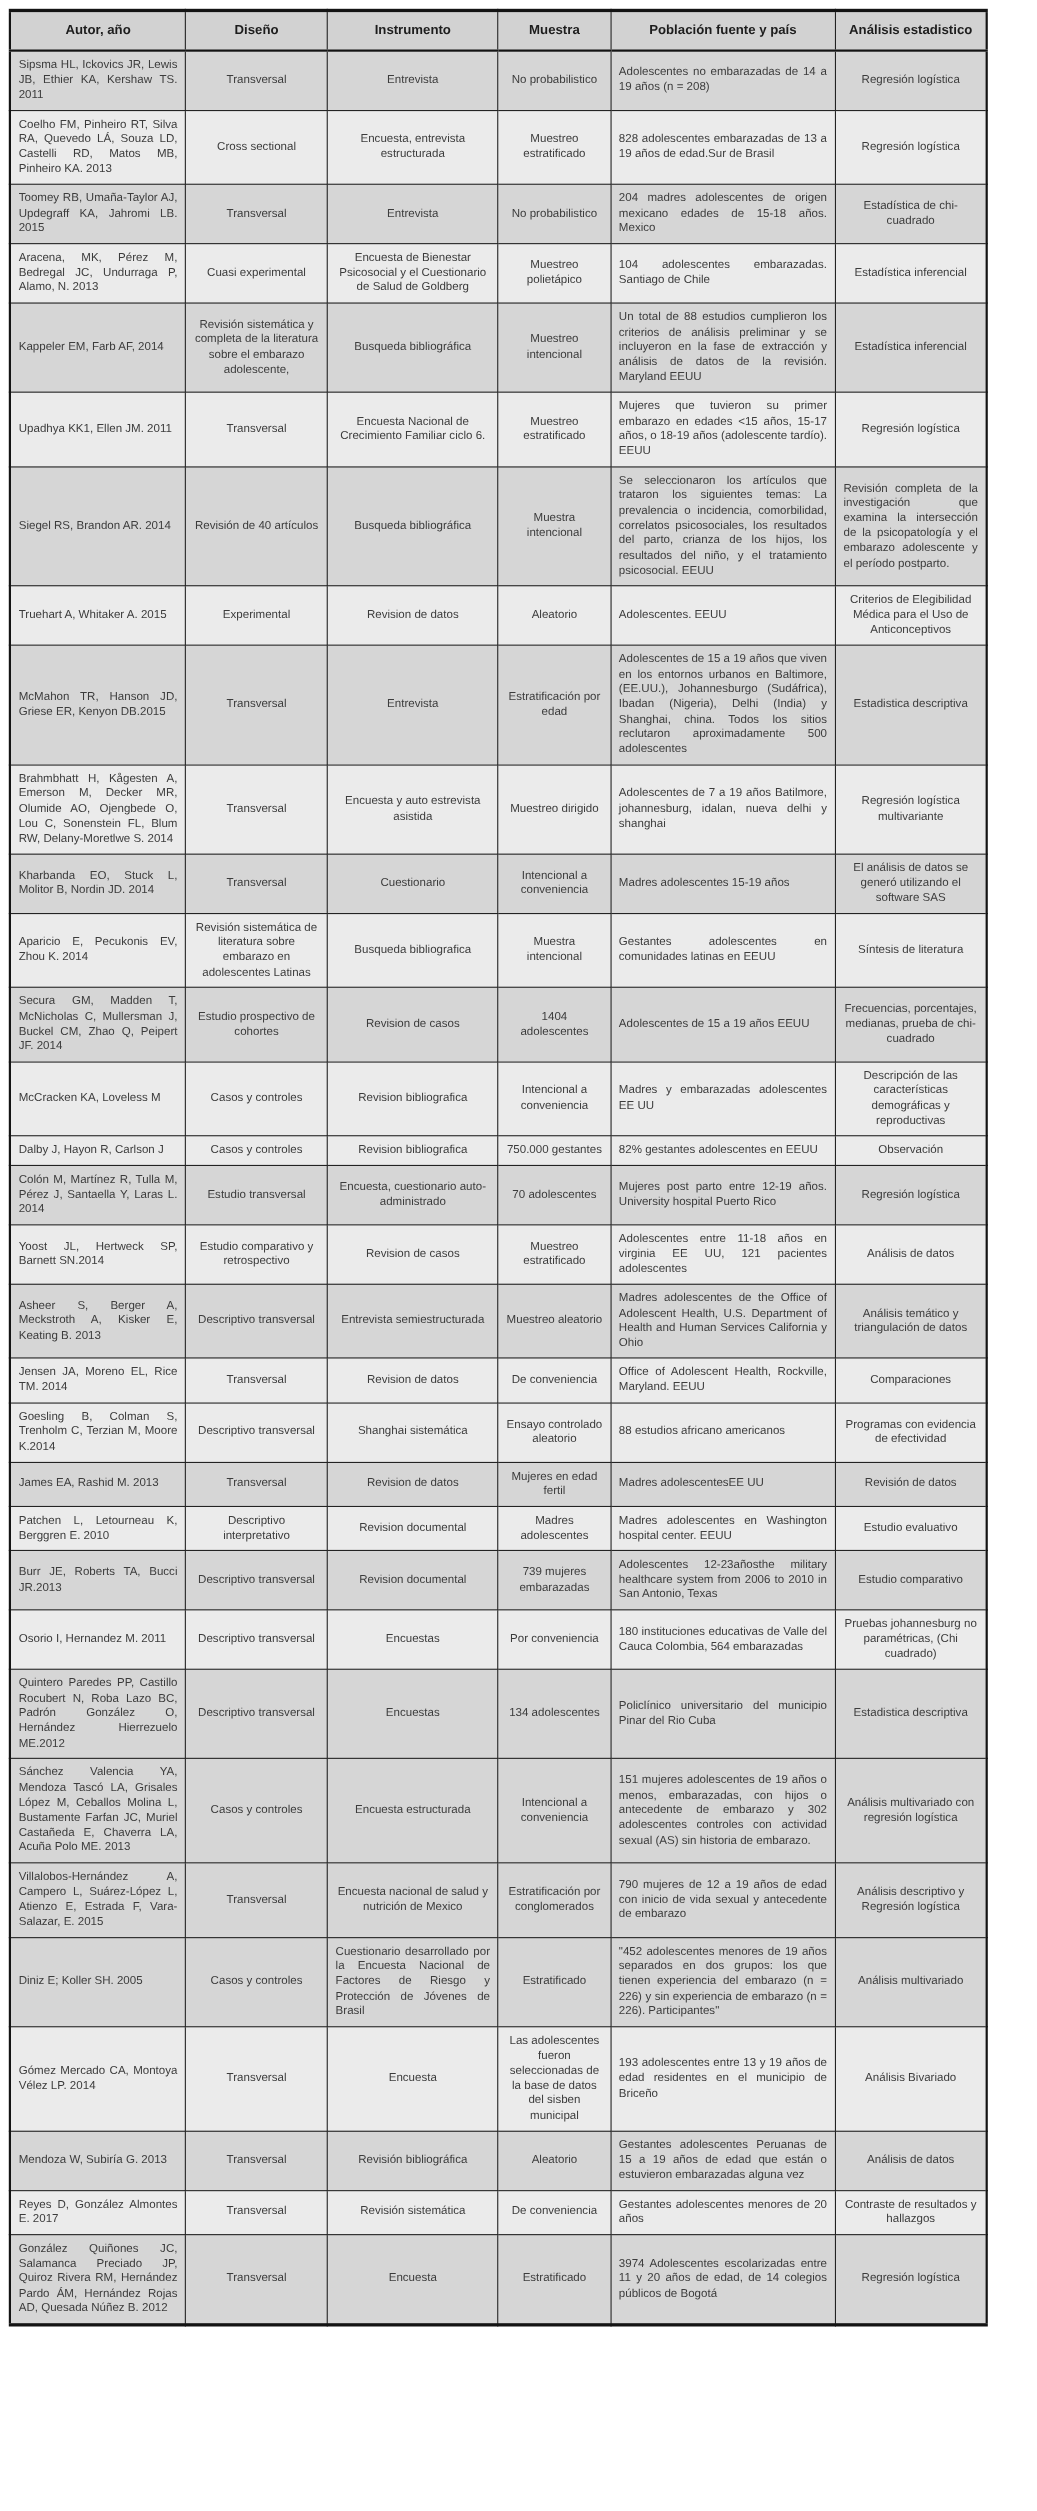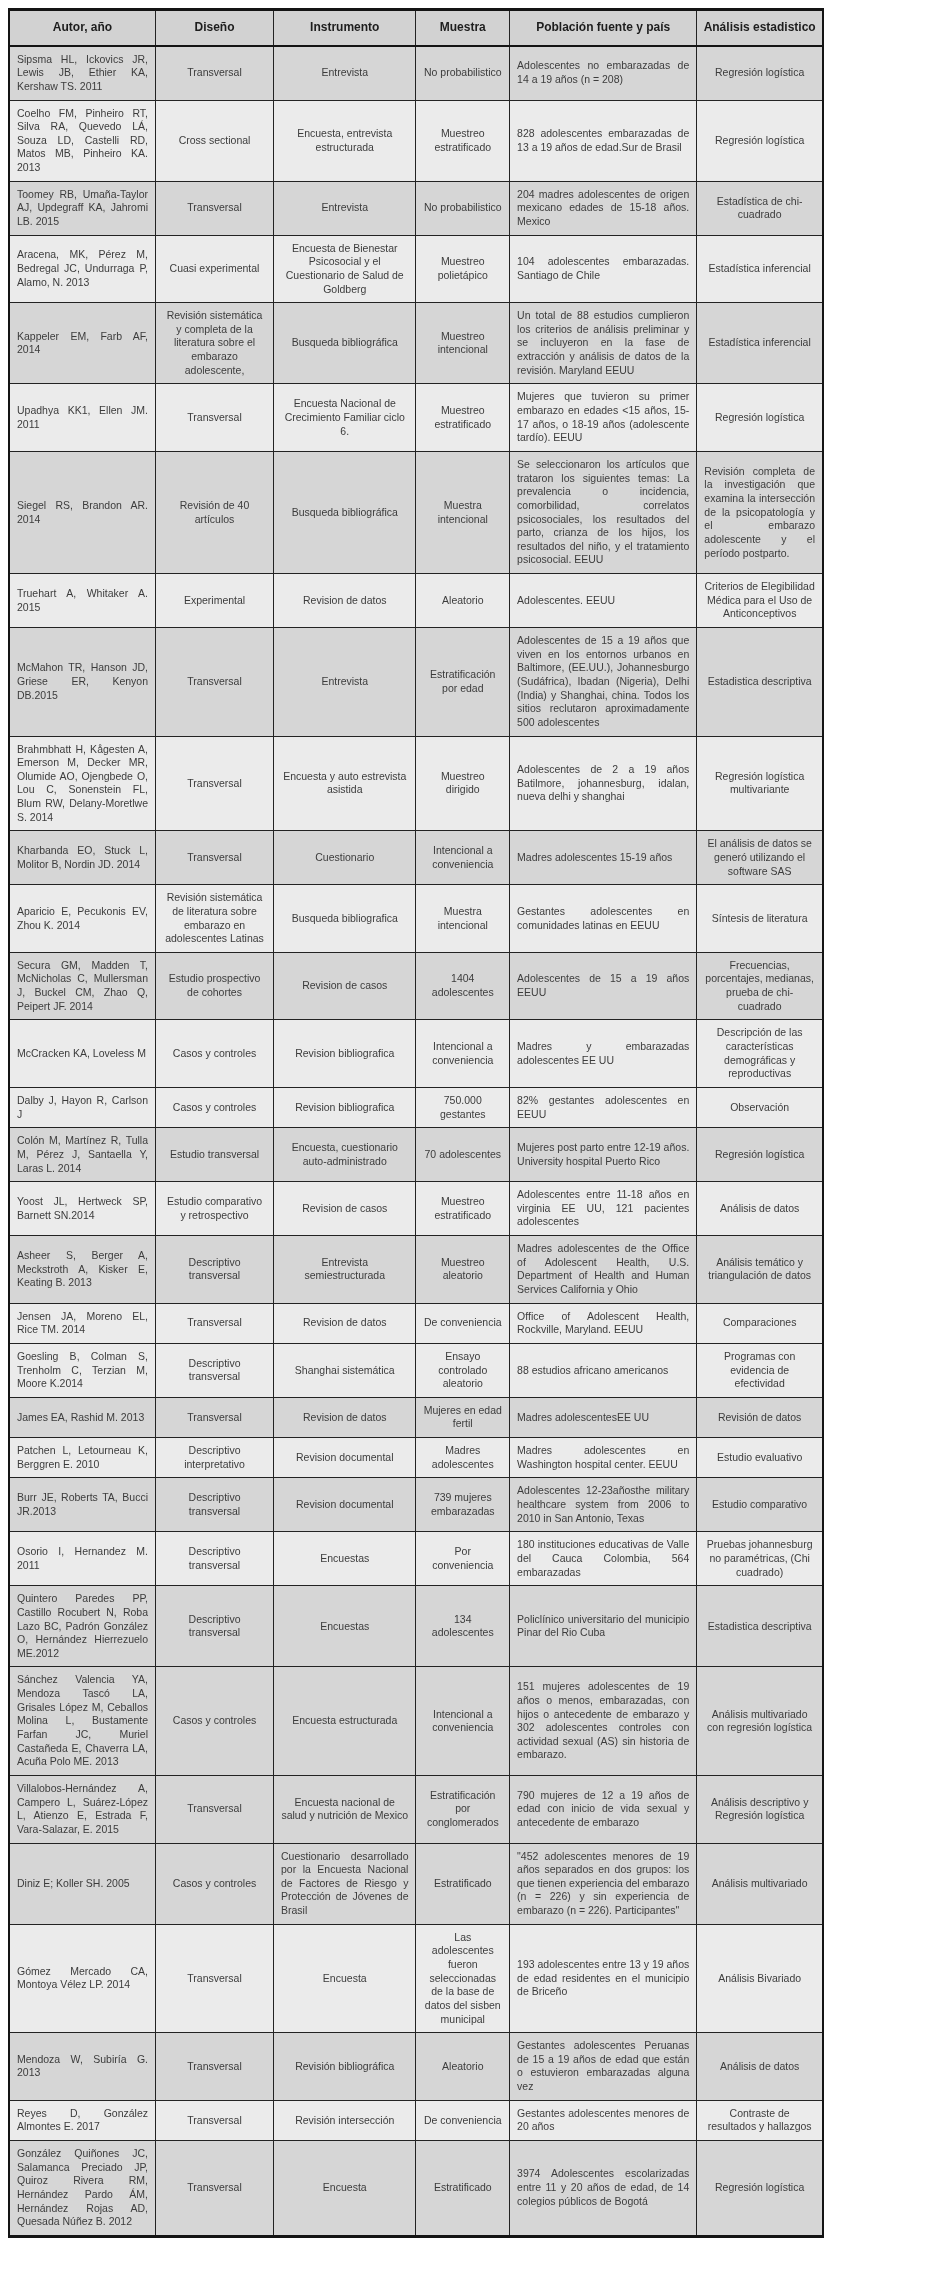--- a/index.html
+++ b/index.html
@@ -3,21 +3,21 @@
 <meta charset="utf-8">
 <style>
   html,body{margin:0;padding:0;background:#ffffff;}
   body{
     width:943px;
     font-family:"Liberation Sans", sans-serif;
     -webkit-font-smoothing:antialiased;
   }
   .table-wrap{padding:8px;}
   table{
-    width:816px;
+    width:890px;
     border-collapse:collapse;
     table-layout:fixed;
     border:2px solid #141414;
     border-top:3px solid #141414;
     border-bottom:3px solid #141414;
   }
   th,td{
     border:1px solid #232323;
     font-size:10.5px;
     color:#3c3c3c;
@@ -134,21 +134,21 @@
           <td class="center">Entrevista</td>
           <td class="center">Estratificación por edad</td>
           <td class="left">Adolescentes de 15 a 19 años que viven en los entornos urbanos en Baltimore, (EE.UU.), Johannesburgo (Sudáfrica), Ibadan (Nigeria), Delhi (India) y Shanghai, china. Todos los sitios reclutaron aproximadamente 500 adolescentes</td>
           <td class="center">Estadistica descriptiva</td>
         </tr>
         <tr class="light">
           <td class="left">Brahmbhatt H, Kågesten A, Emerson M, Decker MR, Olumide AO, Ojengbede O, Lou C, Sonenstein FL, Blum RW, Delany-Moretlwe S. 2014</td>
           <td class="center">Transversal</td>
           <td class="center">Encuesta y auto estrevista asistida</td>
           <td class="center">Muestreo dirigido</td>
-          <td class="left">Adolescentes de 2 a 19 años Batilmore, johannesburg, idalan, nueva delhi y shanghai</td>
+          <td class="left">Adolescentes de 7 a 19 años Batilmore, johannesburg, idalan, nueva delhi y shanghai</td>
           <td class="center">Regresión logística multivariante</td>
         </tr>
         <tr class="dark">
           <td class="left">Kharbanda EO, Stuck L, Molitor B, Nordin JD. 2014</td>
           <td class="center">Transversal</td>
           <td class="center">Cuestionario</td>
           <td class="center">Intencional a conveniencia</td>
           <td class="left">Madres adolescentes 15-19 años</td>
           <td class="center">El análisis de datos se generó utilizando el software SAS</td>
         </tr>
@@ -300,21 +300,21 @@
           <td class="left">Mendoza W, Subiría G. 2013</td>
           <td class="center">Transversal</td>
           <td class="center">Revisión bibliográfica</td>
           <td class="center">Aleatorio</td>
           <td class="left">Gestantes adolescentes Peruanas de 15 a 19 años de edad que están o estuvieron embarazadas alguna vez</td>
           <td class="center">Análisis de datos</td>
         </tr>
         <tr class="light">
           <td class="left">Reyes D, González Almontes E. 2017</td>
           <td class="center">Transversal</td>
-          <td class="center">Revisión intersección</td>
+          <td class="center">Revisión sistemática</td>
           <td class="center">De conveniencia</td>
           <td class="left">Gestantes adolescentes menores de 20 años</td>
           <td class="center">Contraste de resultados y hallazgos</td>
         </tr>
         <tr class="dark">
           <td class="left">González Quiñones JC, Salamanca Preciado JP, Quiroz Rivera RM, Hernández Pardo ÁM, Hernández Rojas AD, Quesada Núñez B. 2012</td>
           <td class="center">Transversal</td>
           <td class="center">Encuesta</td>
           <td class="center">Estratificado</td>
           <td class="left">3974 Adolescentes escolarizadas entre 11 y 20 años de edad, de 14 colegios públicos de Bogotá</td>

